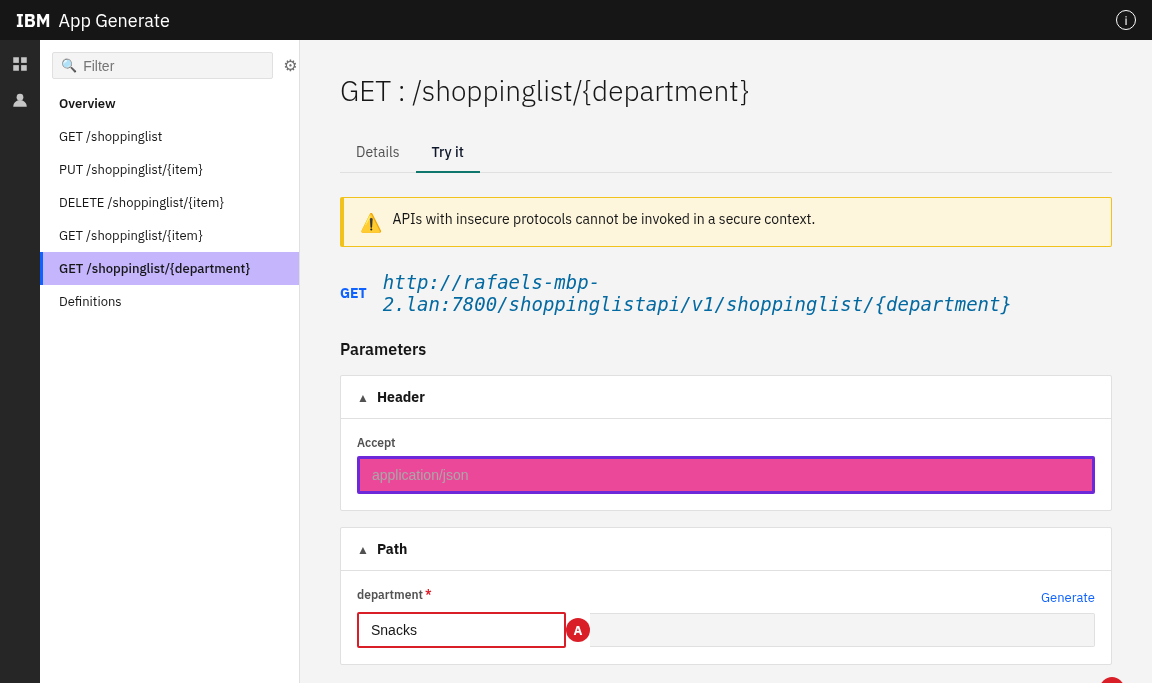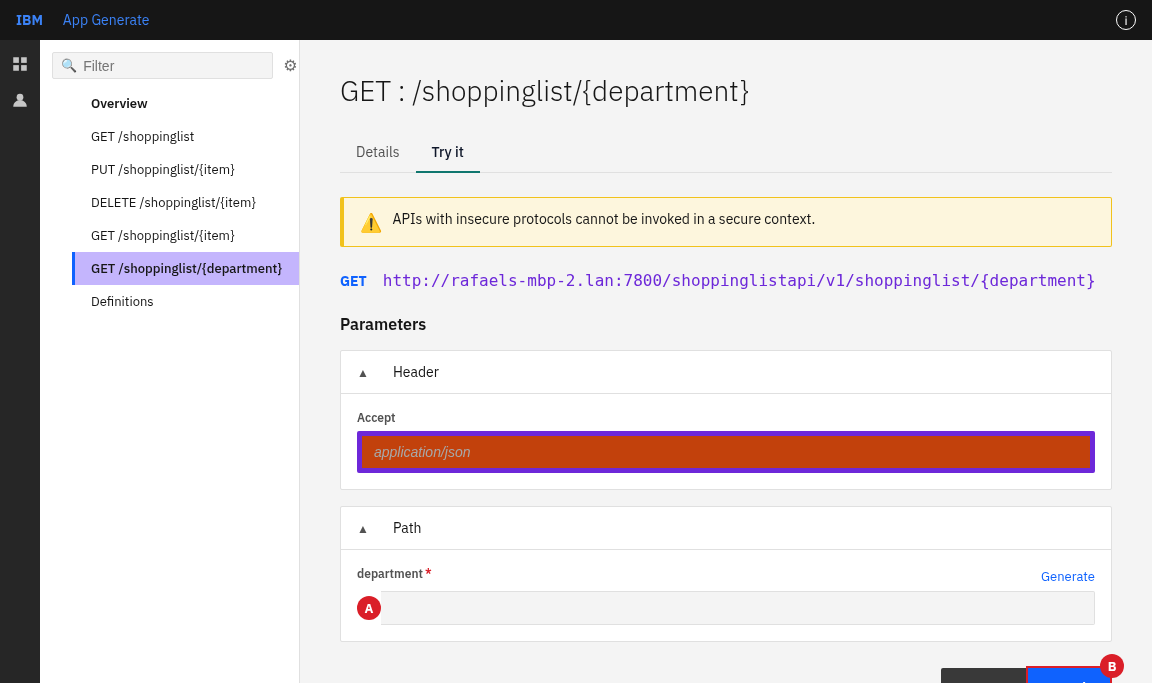--- a/index.html
+++ b/index.html
@@ -10,25 +10,25 @@
       background: #161616;
       color: #fff;
       height: 40px;
       display: flex;
       align-items: center;
       padding: 0 16px;
       flex-shrink: 0;
       justify-content: space-between;
     }
     .top-nav-brand {
-      font-size: 14px;
-      color: #3b82f6;
-      display: flex;
-      align-items: center;
-      gap: 20px;
+      font-size: 18px;
+      color: #ffffff;
+      display: flex;
+      align-items: center;
+      gap: 8px;
     }
     .top-nav-brand .ibm { font-weight: 700; }
     .top-nav-info {
       width: 20px;
       height: 20px;
       border-radius: 50%;
       border: 1.5px solid #fff;
       display: flex;
       align-items: center;
       justify-content: center;
@@ -103,21 +103,21 @@
     .sidebar-search-icon { color: #6f6f6f; font-size: 13px; }
     .sidebar-filter-btn {
       background: none;
       border: none;
       cursor: pointer;
       color: #6f6f6f;
       font-size: 16px;
       padding: 2px;
     }
 
-    .sidebar-nav { flex: 1; overflow-y: auto; padding-bottom: 16px; margin-left: 32px; }
+    .sidebar-nav { flex: 1; overflow-y: auto; padding-bottom: 16px; }
     .sidebar-nav-item {
       display: block;
       padding: 8px 16px;
       font-size: 13px;
       color: #161616;
       cursor: pointer;
       border-left: 3px solid transparent;
       text-decoration: none;
       white-space: nowrap;
       overflow: hidden;
@@ -191,23 +191,24 @@
       align-items: center;
       gap: 16px;
       margin-bottom: 24px;
     }
     .method-badge {
       font-size: 14px;
       font-weight: 700;
       color: #0f62fe;
     }
     .method-url {
-      font-size: 16px;
-      color: #6d28d9;
+      font-size: 19px;
+      color: #0369a1;
       font-family: monospace;
+      font-style: italic;
     }
 
     
     .params-section { }
     .params-title {
       font-size: 16px;
       font-weight: 600;
       color: #161616;
       margin-bottom: 16px;
     }
@@ -221,23 +222,22 @@
     .section-header {
       display: flex;
       align-items: center;
       gap: 8px;
       padding: 12px 16px;
       border-bottom: 1px solid #e0e0e0;
       cursor: pointer;
     }
     .section-header-label {
       font-size: 14px;
-      font-weight: 400;
-      color: #161616;
-      margin-left: 16px;
+      font-weight: 700;
+      color: #161616;
     }
     .chevron {
       font-size: 12px;
       color: #525252;
     }
     .section-body {
       padding: 16px;
     }
 
     .field-label {
@@ -262,27 +262,26 @@
     .generate-link {
       color: #0f62fe;
       font-size: 13px;
       cursor: pointer;
       text-decoration: none;
     }
 
     .text-input {
       width: 100%;
       padding: 8px 12px;
-      border: 5px solid #6d28d9;
-      border-radius: 2px;
-      font-size: 14px;
-      color: #161616;
-      background: #c2410c;
+      border: 3px solid #6d28d9;
+      border-radius: 2px;
+      font-size: 14px;
+      color: #161616;
+      background: #ec4899;
       outline: none;
-      font-style: italic;
     }
     .text-input::placeholder { color: #a8a8a8; }
     .dept-input {
       flex: 0 0 200px;
       padding: 8px 12px;
       border: 2px solid #da1e28;
       border-radius: 2px;
       font-size: 14px;
       color: #161616;
       background: #fff;
@@ -448,20 +447,21 @@
         <div class="section-header">
           <span class="chevron">▲</span>
           <span class="section-header-label">Path</span>
         </div>
         <div class="section-body">
           <div class="field-label-row">
             <label class="field-label field-label-required">department</label>
             <a class="generate-link">Generate</a>
           </div>
           <div class="path-input-row">
+            <input type="text" class="dept-input" value="Snacks" style="">
             <span class="badge-a">A</span>
             <input type="text" class="dept-input-extra" style="">
           </div>
         </div>
       </div>
 
       <div class="actions-row">
         <button class="btn-reset">Reset</button>
         <div style="position:relative;">
           <button class="btn-send">Send</button>

